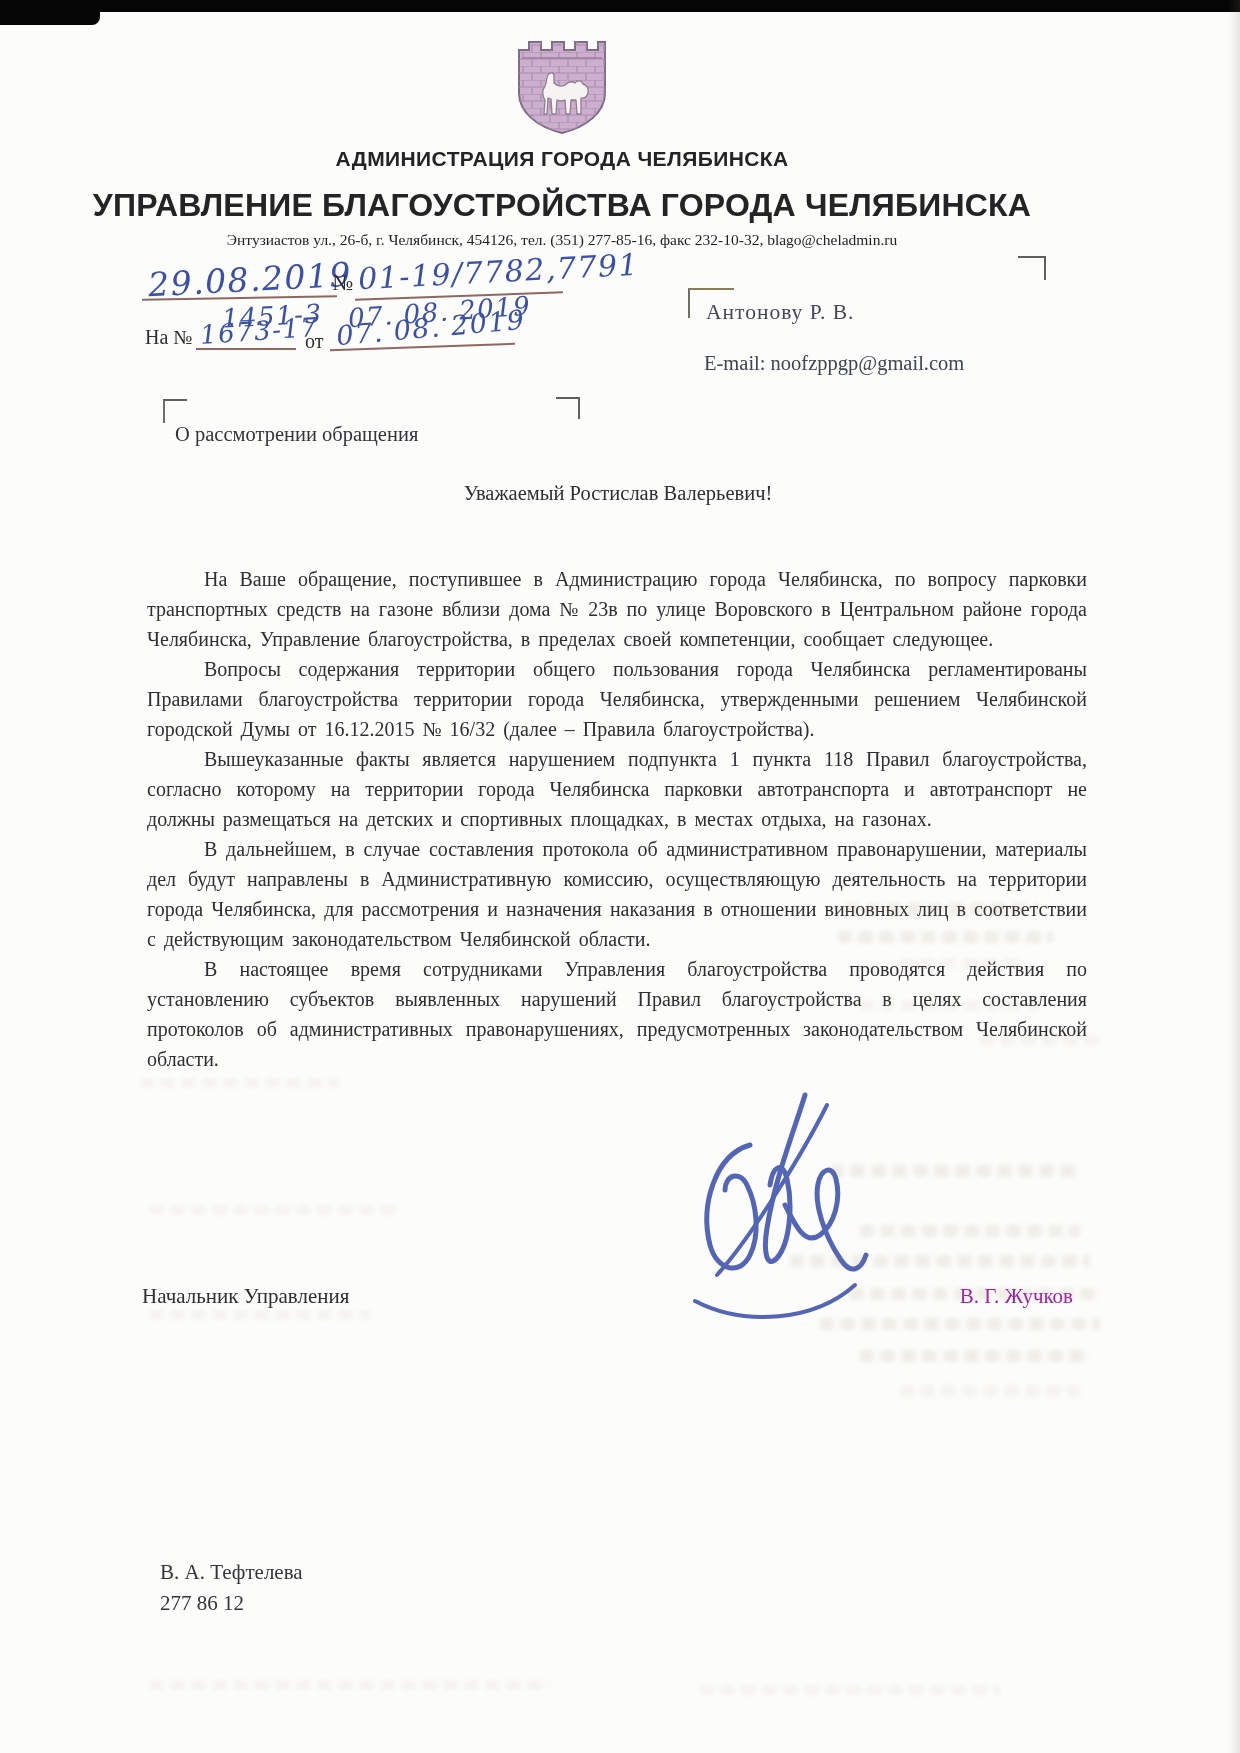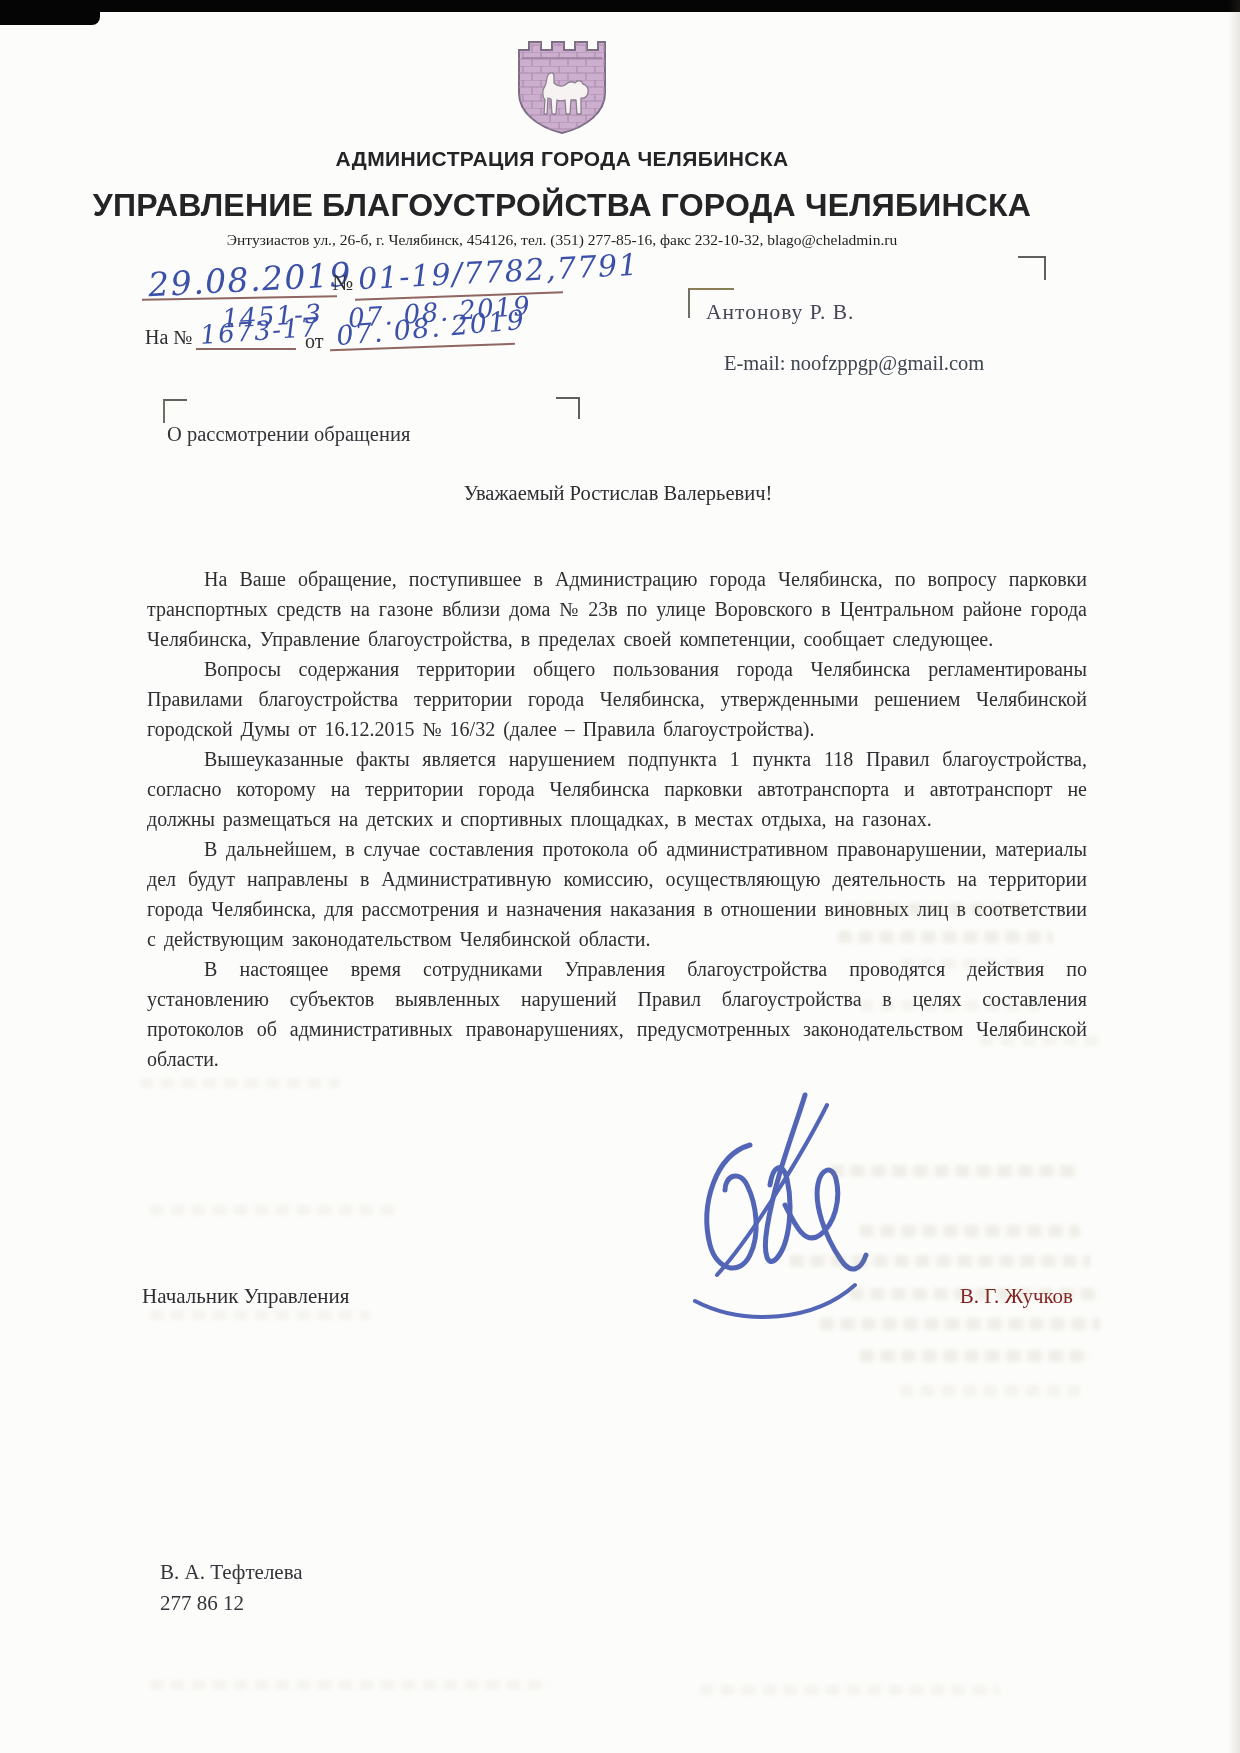--- a/index.html
+++ b/index.html
@@ -26,31 +26,31 @@
   
   .hw{position:absolute;font-family:"DejaVu Serif",serif;font-style:italic;
       color:#3b50a8;letter-spacing:1.5px;white-space:nowrap;}
   .uline{position:absolute;height:0;border-bottom:2px solid #74403a;opacity:.8;}
   .plabel{position:absolute;font-size:20px;color:#2e2e31;white-space:nowrap;}
   
   .corner{position:absolute;}
   .corner.tl{border-left:2px solid #6f6f66;border-top:2px solid #8a7d55;}
   .corner.tr{border-right:2px solid #5f5f5c;border-top:2px solid #5f5f5c;}
   .recip-name{position:absolute;left:706px;top:300px;font-size:21.5px;letter-spacing:1px;color:#46465a;}
-  .recip-mail{position:absolute;left:724px;top:352px;font-size:20.5px;color:#3f4450;}
+  .recip-mail{position:absolute;left:704px;top:352px;font-size:20.5px;color:#3f4450;}
   
-  .subject{position:absolute;left:167px;top:423px;font-size:20.5px;color:#33333a;}
+  .subject{position:absolute;left:175px;top:423px;font-size:20.5px;color:#33333a;}
   .salutation{position:absolute;left:0;top:482px;width:1236px;text-align:center;font-size:20.5px;color:#2e2e33;}
   .body-block{position:absolute;left:147px;top:528px;width:940px;margin-top:36px;}
   .body-block p{margin:0;font-size:20px;line-height:30px;text-align:justify;
     text-indent:57px;word-spacing:3px;color:#2e2e33;}
   
   .sig-svg{position:absolute;left:655px;top:1083px;width:220px;height:262px;}
   .sig-position{position:absolute;left:142px;top:1284px;font-size:21px;color:#2e2e33;}
-  .sig-name{position:absolute;left:928px;top:1284px;width:145px;text-align:right;font-size:21px;color:#7f1d1d;}
+  .sig-name{position:absolute;left:928px;top:1284px;width:145px;text-align:right;font-size:21px;color:#a21caf;}
   
   .exec-name{position:absolute;left:160px;top:1560px;font-size:21px;color:#34343a;}
   .exec-phone{position:absolute;left:160px;top:1591px;font-size:21px;color:#34343a;}
 </style>
 </head>
 <body>
 
 <div class="page">
 
   <div class="scan-topbar"></div>

